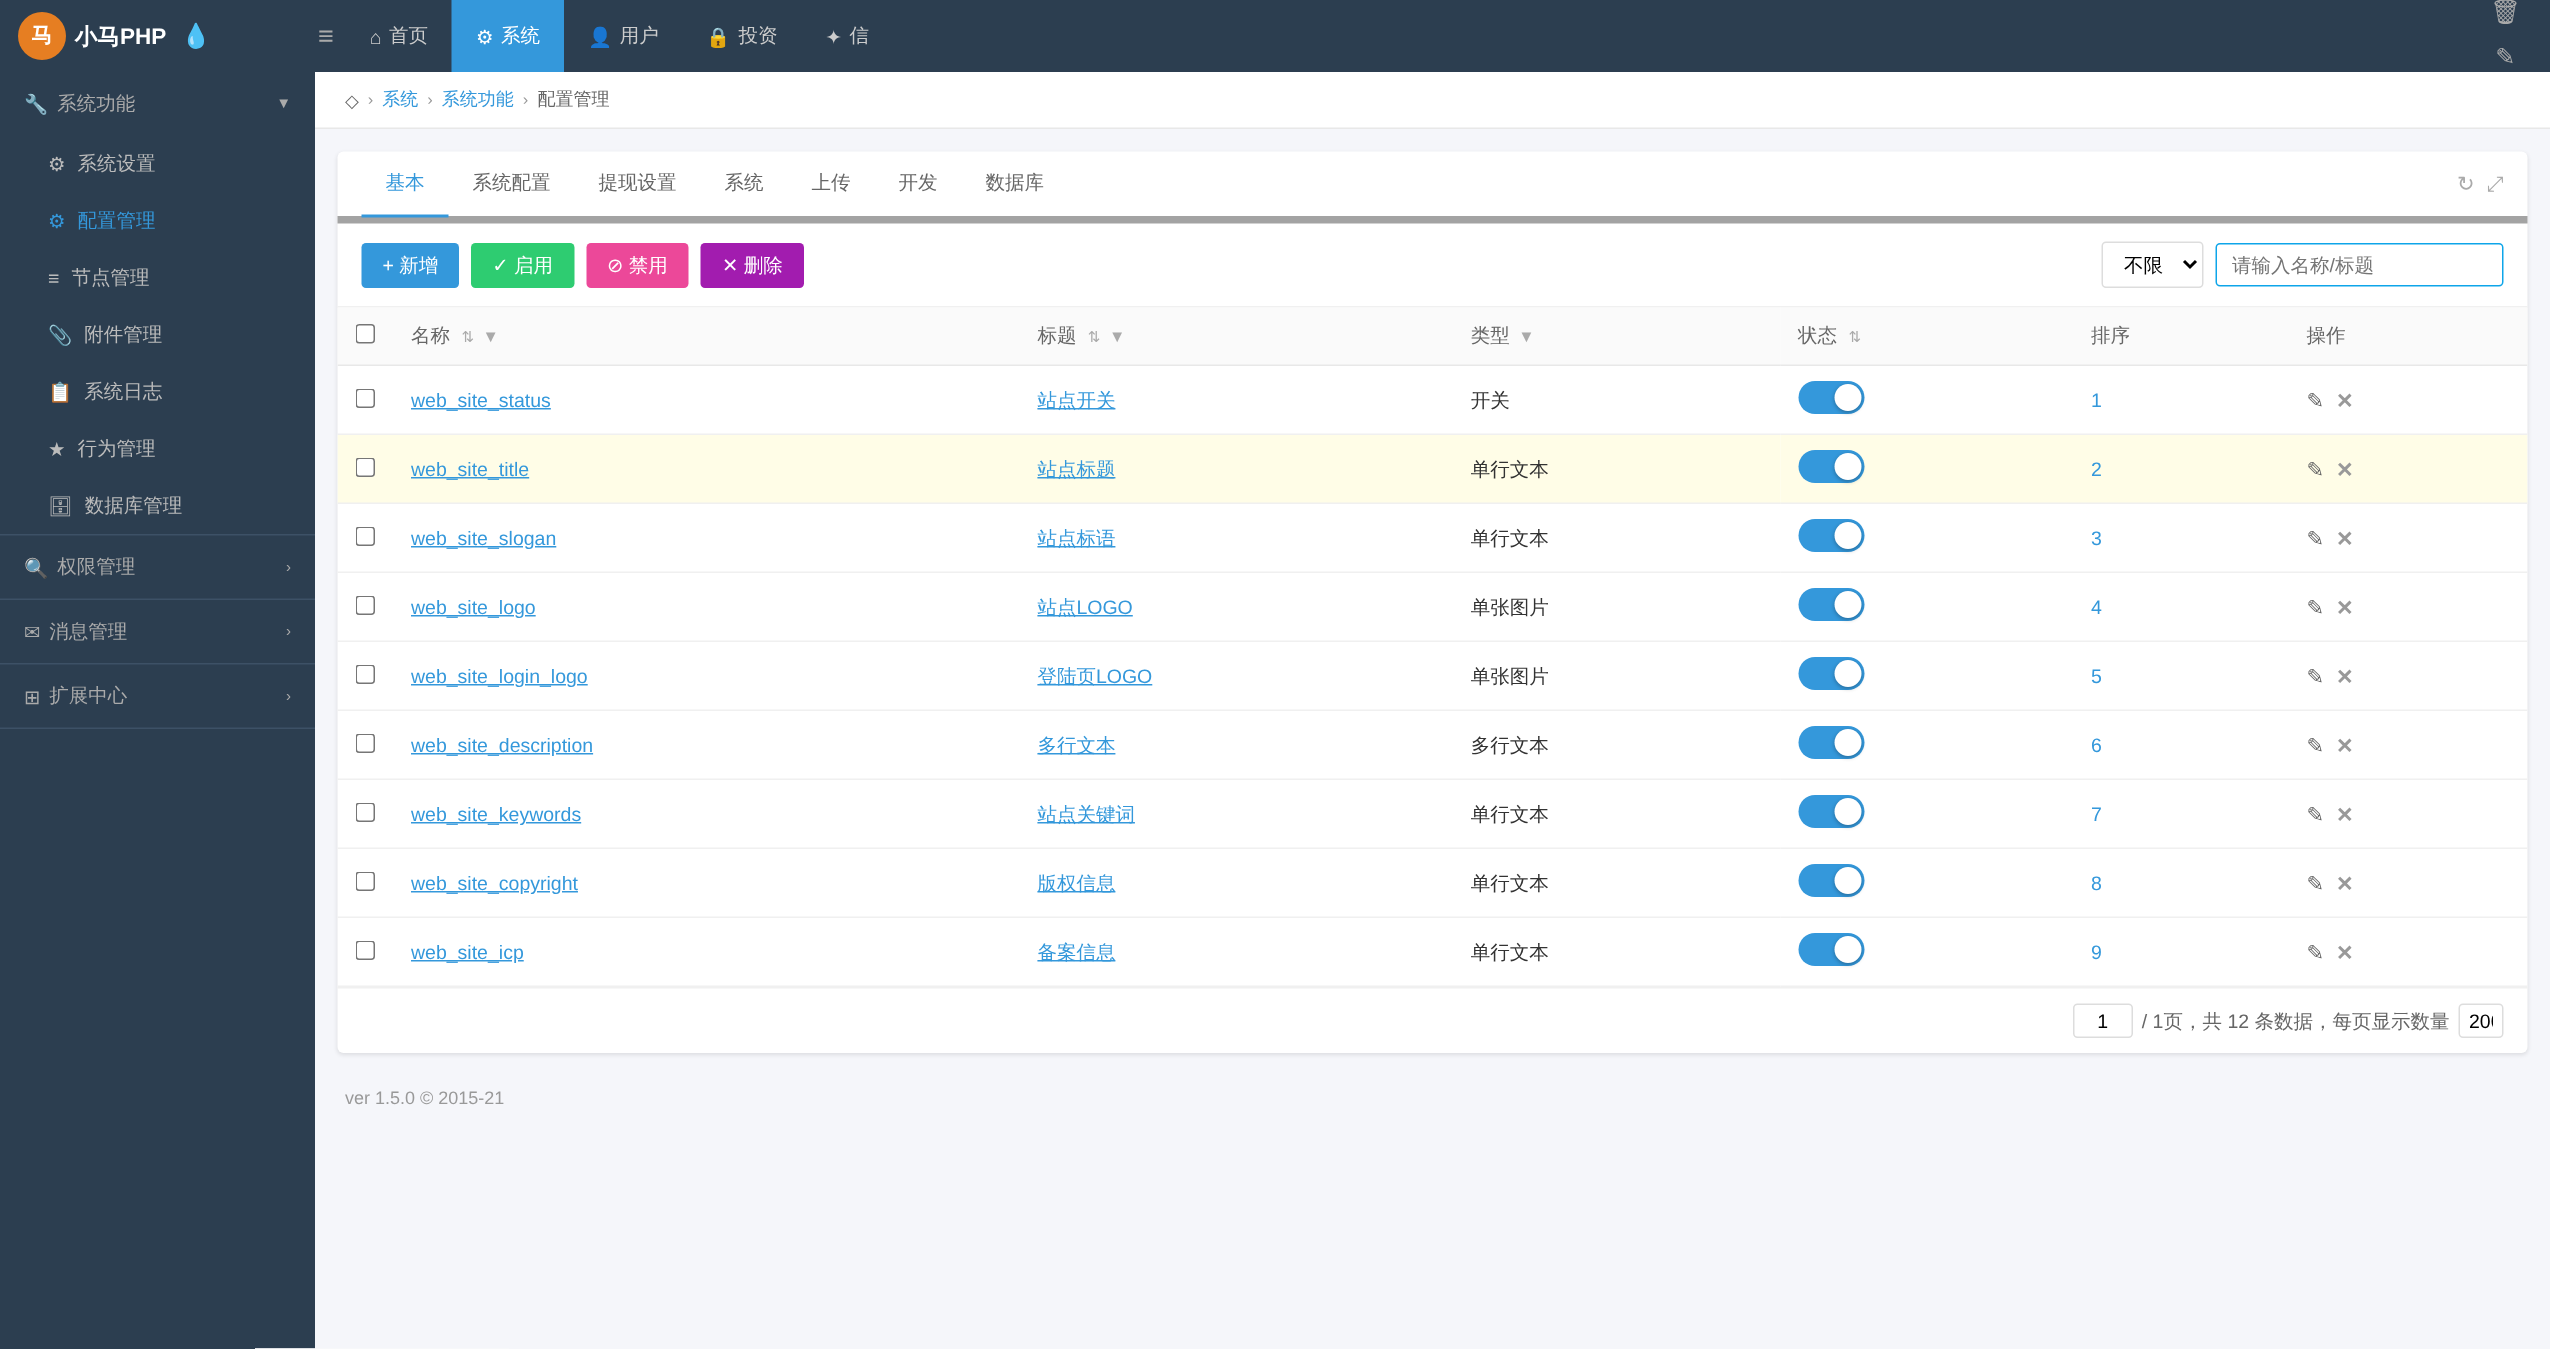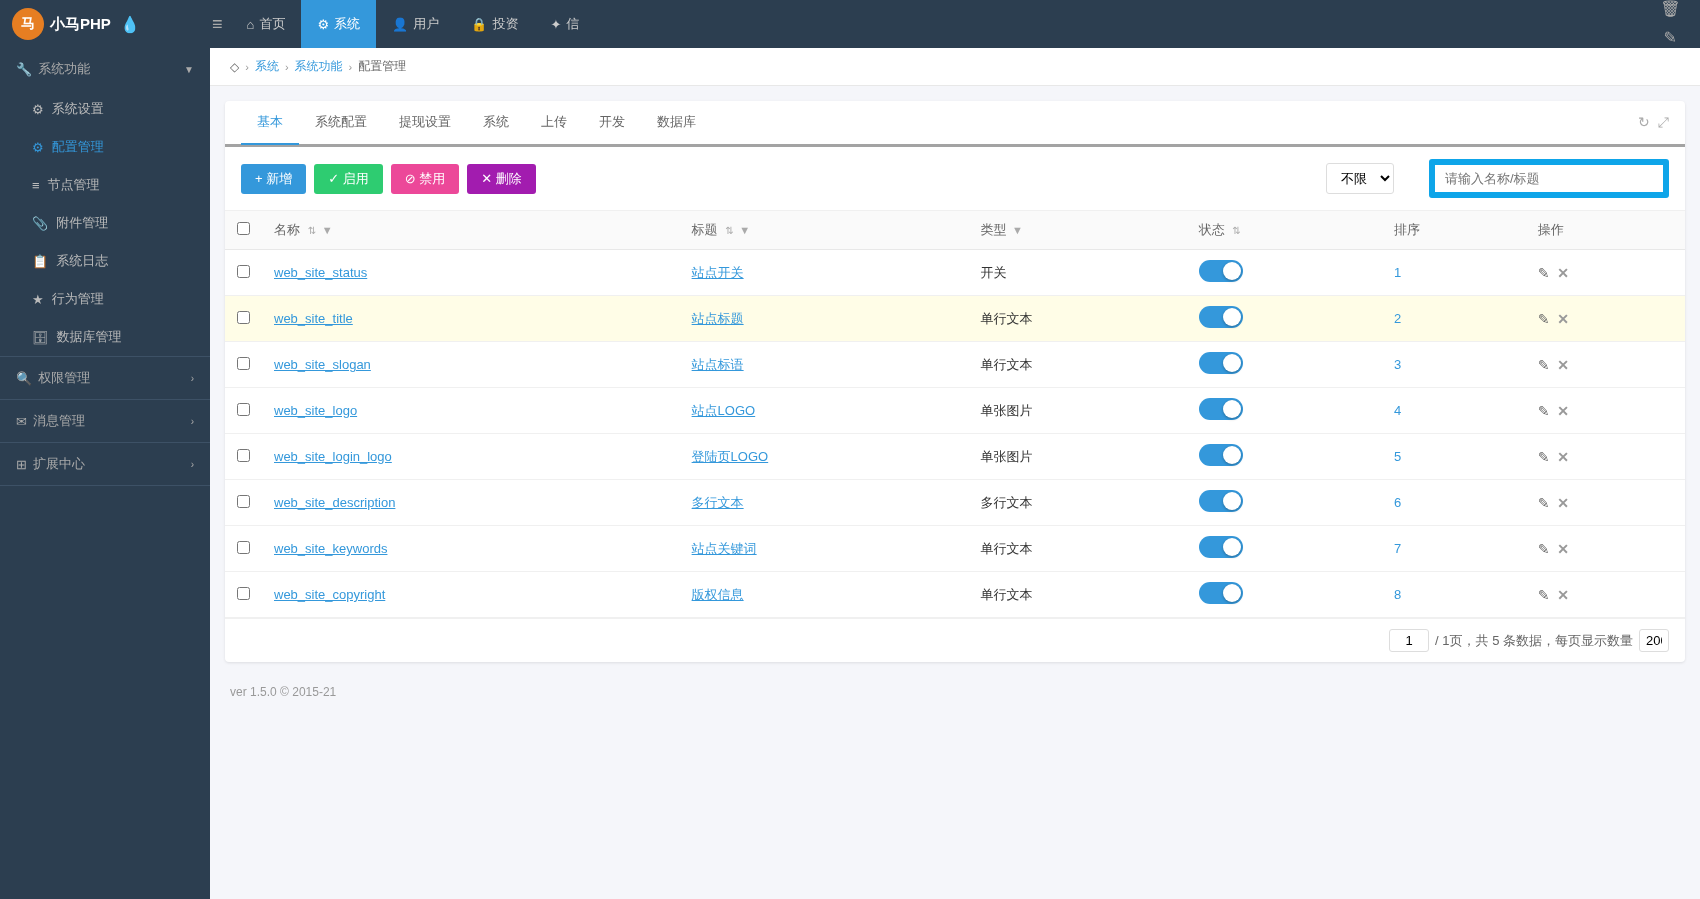--- a/index.html
+++ b/index.html
@@ -46,21 +46,21 @@
 
     
     .toolbar { padding: 12px 16px; display: flex; align-items: center; gap: 8px; border-bottom: 1px solid #f0f0f0; }
     .btn { padding: 6px 14px; border: none; border-radius: 3px; font-size: 13px; cursor: pointer; display: flex; align-items: center; gap: 5px; }
     .btn-primary { background: #3498db; color: #fff; }
     .btn-success { background: #2ecc71; color: #fff; }
     .btn-warning { background: #ec4899; color: #fff; }
     .btn-danger { background: #a21caf; color: #fff; }
     .toolbar-right { margin-left: auto; display: flex; align-items: center; gap: 8px; }
     .filter-select { border: 1px solid #ddd; border-radius: 3px; padding: 6px 10px; font-size: 13px; background: #fff; cursor: pointer; }
-    .search-input { border: 6px solid #0ea5e9; border-radius: 3px; padding: 6px 10px; font-size: 13px; width: 240px; margin-left: 27px; }
+    .search-input { border: 1px solid #0ea5e9; border-radius: 3px; padding: 6px 10px; font-size: 13px; width: 192px; }
 
     
     .table-wrap { overflow-x: auto; }
     table { width: 100%; border-collapse: collapse; }
     thead { background: #fafafa; }
     th { padding: 10px 12px; font-size: 13px; color: #666; font-weight: normal; border-bottom: 1px solid #e8e8e8; text-align: left; white-space: nowrap; }
     td { padding: 10px 12px; font-size: 13px; color: #333; border-bottom: 1px solid #f0f0f0; }
     tr.highlighted td { background: #fffde7; }
     .th-checkbox, .td-checkbox { width: 36px; text-align: center; }
     .sort-icons { font-size: 10px; color: #aaa; margin-left: 4px; }
@@ -217,21 +217,21 @@
       <span class="breadcrumb-sep">›</span>
       <a class="link-text">系统</a>
       <span class="breadcrumb-sep">›</span>
       <a class="link-text">系统功能</a>
       <span class="breadcrumb-sep">›</span>
       <span>配置管理</span>
     </div>
 
     <div class="content-area">
 
-      <div style="display:flex;align-items:center;border-bottom:3px solid #a3a3a3;">
+      <div style="display:flex;align-items:center;border-bottom:5px solid #a3a3a3;">
         <div class="tabs" style="border-bottom:none;flex:1;">
           <div class="tab active">基本</div>
           <div class="tab">系统配置</div>
           <div class="tab">提现设置</div>
           <div class="tab">系统</div>
           <div class="tab">上传</div>
           <div class="tab">开发</div>
           <div class="tab">数据库</div>
         </div>
         <div class="tab-actions">
@@ -504,27 +504,55 @@
       <td>
         <a class="order-link">8</a>
       </td>
       <td>
         <div class="action-icons">
           <span class="action-edit">✎</span>
           <span class="action-delete">✕</span>
         </div>
       </td>
     </tr>
+              <tr>
+      <td class="td-checkbox">
+        <input type="checkbox" style="">
+      </td>
+      <td>
+        <a class="link">web_site_icp</a>
+      </td>
+      <td>
+        <a class="link">备案信息</a>
+      </td>
+      <td>单行文本</td>
+      <td>
+        <div class="toggle">
+          <div class="toggle-track" style="background:#3498db;">
+            <div class="toggle-thumb" style="right:2px;left:auto;"></div>
+          </div>
+        </div>
+      </td>
+      <td>
+        <a class="order-link">9</a>
+      </td>
+      <td>
+        <div class="action-icons">
+          <span class="action-edit">✎</span>
+          <span class="action-delete">✕</span>
+        </div>
+      </td>
+    </tr>
             </tbody>
         </table>
       </div>
 
       <div class="pagination">
         <input class="page-input" type="text" value="1" style="">
-        <span>/ 1页，共 5 条数据，每页显示数量</span>
+        <span>/ 1页，共 12 条数据，每页显示数量</span>
         <input class="page-input" type="text" value="200" style="width: 30px;">
       </div>
     </div>
 
     <div style="padding:8px 20px;color:#999;font-size:12px;">
       <span>ver 1.5.0 © 2015-21</span>
     </div>
   </main>
 </div>
 

